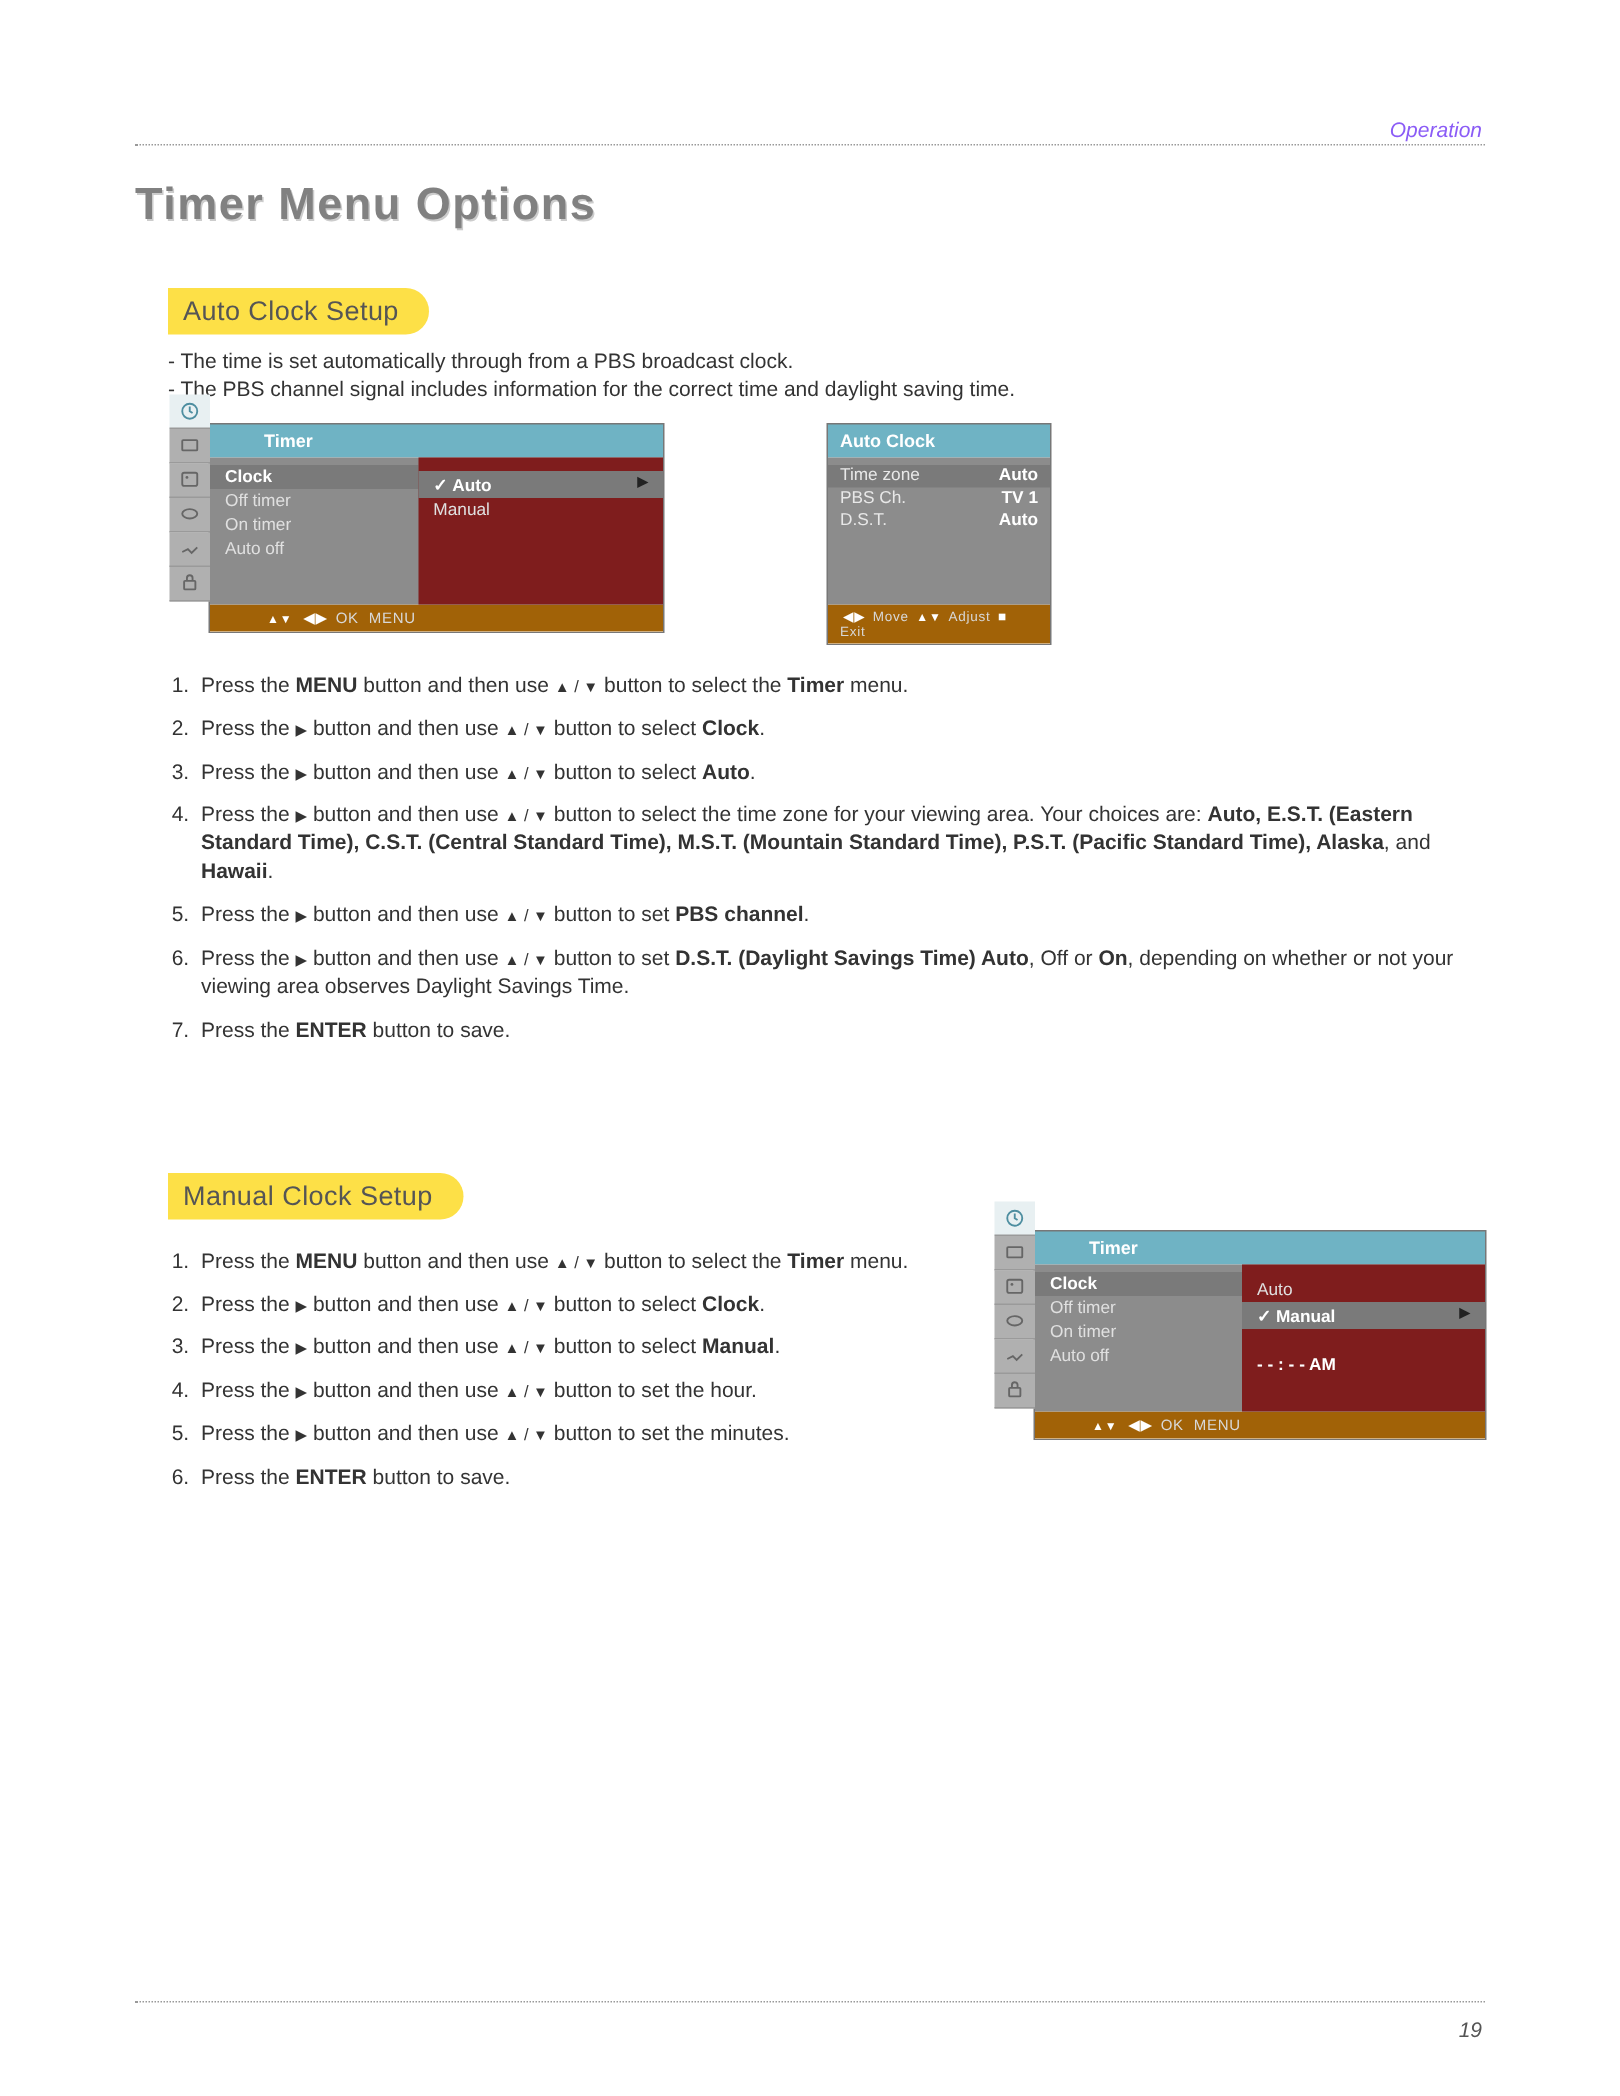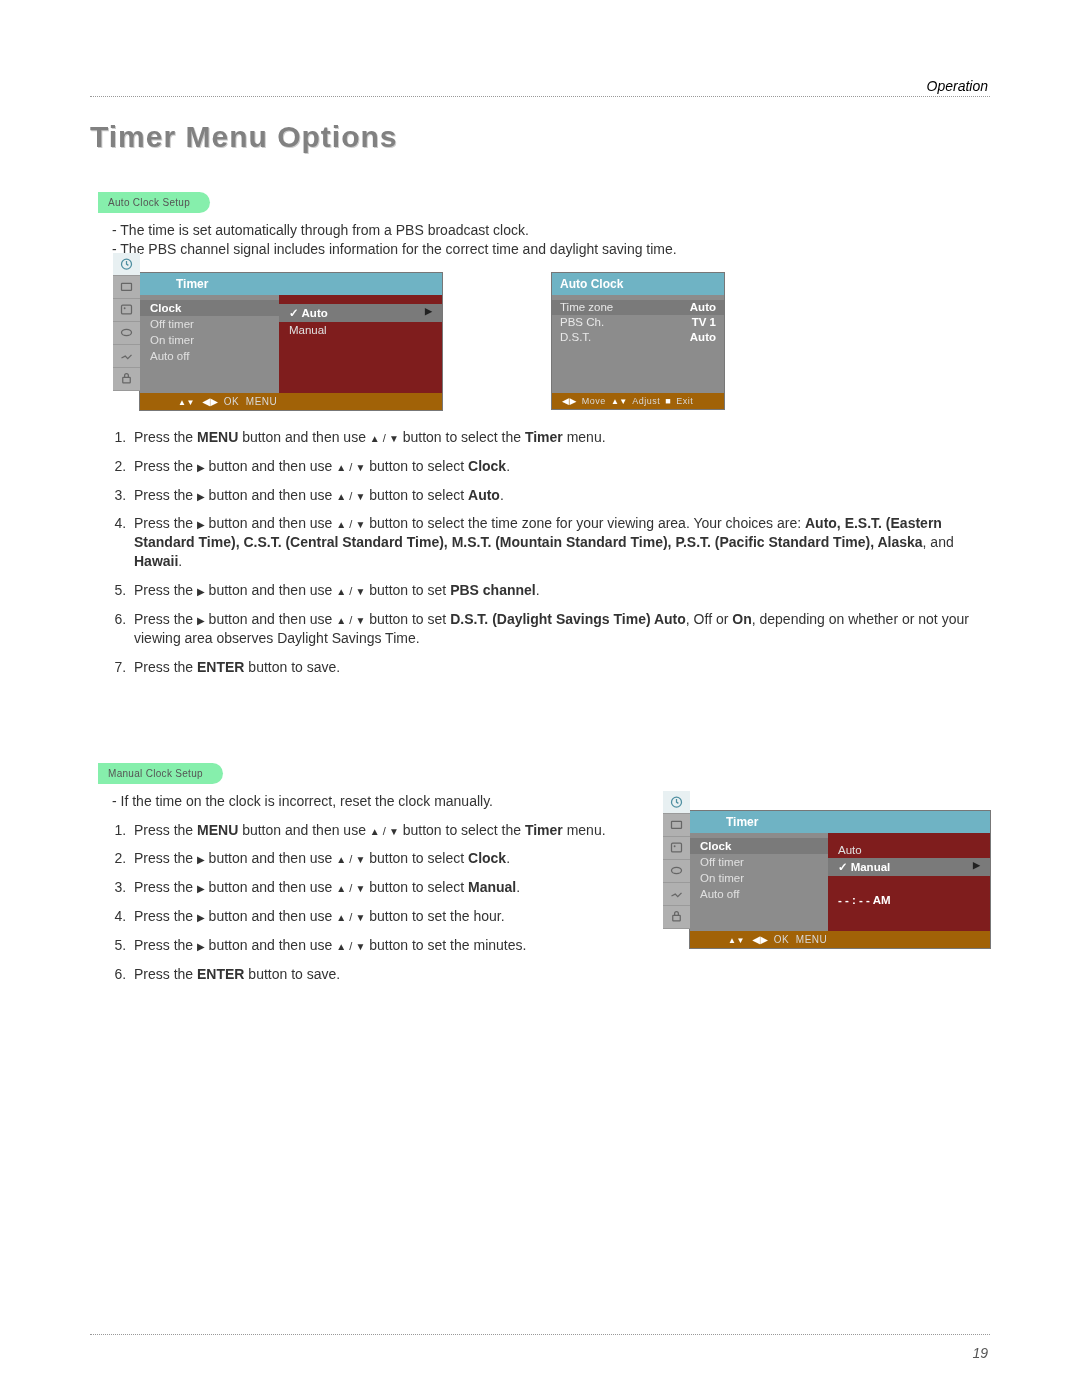--- a/index.html
+++ b/index.html
@@ -12,46 +12,46 @@
     height: 1397px;
     position: relative;
     padding: 80px 90px 40px 90px;
   }
   .header-label {
     position: absolute;
     top: 78px;
     right: 92px;
     font-style: italic;
     font-size: 14px;
-    color: #000000;
+    color: #8b5cf6;
   }
   .top-rule {
     position: absolute;
     top: 96px;
     left: 90px;
     right: 90px;
     border-top: 1px dotted #999;
   }
   .page-title {
     font-size: 30px;
     font-weight: bold;
     letter-spacing: 1px;
     color: #818181;
     text-shadow: 1px 1px 0 #ccc;
     margin-top: 40px;
     margin-bottom: 38px;
   }
   .section-pill {
     display: inline-block;
-    background: #86efac;
+    background: #fde047;
     color: #555;
     padding: 5px 20px 5px 10px;
     border-radius: 0 20px 20px 0;
-    font-size: 10px;
-    margin-left: 8px;
+    font-size: 18px;
+    margin-left: 22px;
     margin-bottom: 8px;
     letter-spacing: 0.3px;
   }
   .intro-line {
     font-size: 14px;
     margin-left: 22px;
     line-height: 1.35;
     color: #333;
   }
   ol.steps {
@@ -75,21 +75,21 @@
     align-items: flex-start;
     gap: 110px;
   }
   .osd-box {
     width: 302px;
     font-family: Arial, sans-serif;
     font-size: 11.5px;
     color: #e0e0e0;
     box-shadow: 0 0 0 1px #777;
   }
-  .osd-narrow { width: 172px; }
+  .osd-narrow { width: 148px; }
   .osd-title {
     background: #6fb3c4;
     color: #fff;
     font-weight: bold;
     padding: 4px 36px;
     font-size: 12px;
   }
   .osd-body {
     background: #8c8c8c;
     display: flex;
@@ -279,21 +279,20 @@
   <li><span>Press the </span><span class="tri-right"></span><span> button and then use </span><span class="tri-up"></span><span class="sep"></span><span class="tri-down"></span><span> button to select </span><b>Auto</b><span>.</span></li>
   <li><span>Press the </span><span class="tri-right"></span><span> button and then use </span><span class="tri-up"></span><span class="sep"></span><span class="tri-down"></span><span> button to select the time zone for your viewing area. Your choices are: </span><b>Auto, E.S.T. (Eastern Standard Time), C.S.T. (Central Standard Time), M.S.T. (Mountain Standard Time), P.S.T. (Pacific Standard Time), Alaska</b><span>, and </span><b>Hawaii</b><span>.</span></li>
   <li><span>Press the </span><span class="tri-right"></span><span> button and then use </span><span class="tri-up"></span><span class="sep"></span><span class="tri-down"></span><span> button to set </span><b>PBS channel</b><span>.</span></li>
   <li><span>Press the </span><span class="tri-right"></span><span> button and then use </span><span class="tri-up"></span><span class="sep"></span><span class="tri-down"></span><span> button to set </span><b>D.S.T. (Daylight Savings Time) Auto</b><span>, Off</span><span> or </span><b>On</b><span>, depending on whether or not your viewing area observes Daylight Savings Time.</span></li>
   <li><span>Press the </span><b>ENTER</b><span> button to save.</span></li>
 </ol>
 
 
 <div class="manual-wrap">
   <div class="section-pill">Manual Clock Setup</div>
-  <p class="intro-line">- <span>If the time on the clock is incorrect, reset the clock manually.</span></p>
 
   <div class="manual-flex">
     <ol class="steps">
       <li><span>Press the </span><b>MENU</b><span> button and then use </span><span class="tri-up"></span><span class="sep"></span><span class="tri-down"></span><span> button to select the </span><b>Timer</b><span> menu.</span></li>
       <li><span>Press the </span><span class="tri-right"></span><span> button and then use </span><span class="tri-up"></span><span class="sep"></span><span class="tri-down"></span><span> button to select </span><b>Clock</b><span>.</span></li>
       <li><span>Press the </span><span class="tri-right"></span><span> button and then use </span><span class="tri-up"></span><span class="sep"></span><span class="tri-down"></span><span> button to select </span><b>Manual</b><span>.</span></li>
       <li><span>Press the </span><span class="tri-right"></span><span> button and then use </span><span class="tri-up"></span><span class="sep"></span><span class="tri-down"></span><span> button to set the hour.</span></li>
       <li><span>Press the </span><span class="tri-right"></span><span> button and then use </span><span class="tri-up"></span><span class="sep"></span><span class="tri-down"></span><span> button to set the minutes.</span></li>
       <li><span>Press the </span><b>ENTER</b><span> button to save.</span></li>
     </ol>

